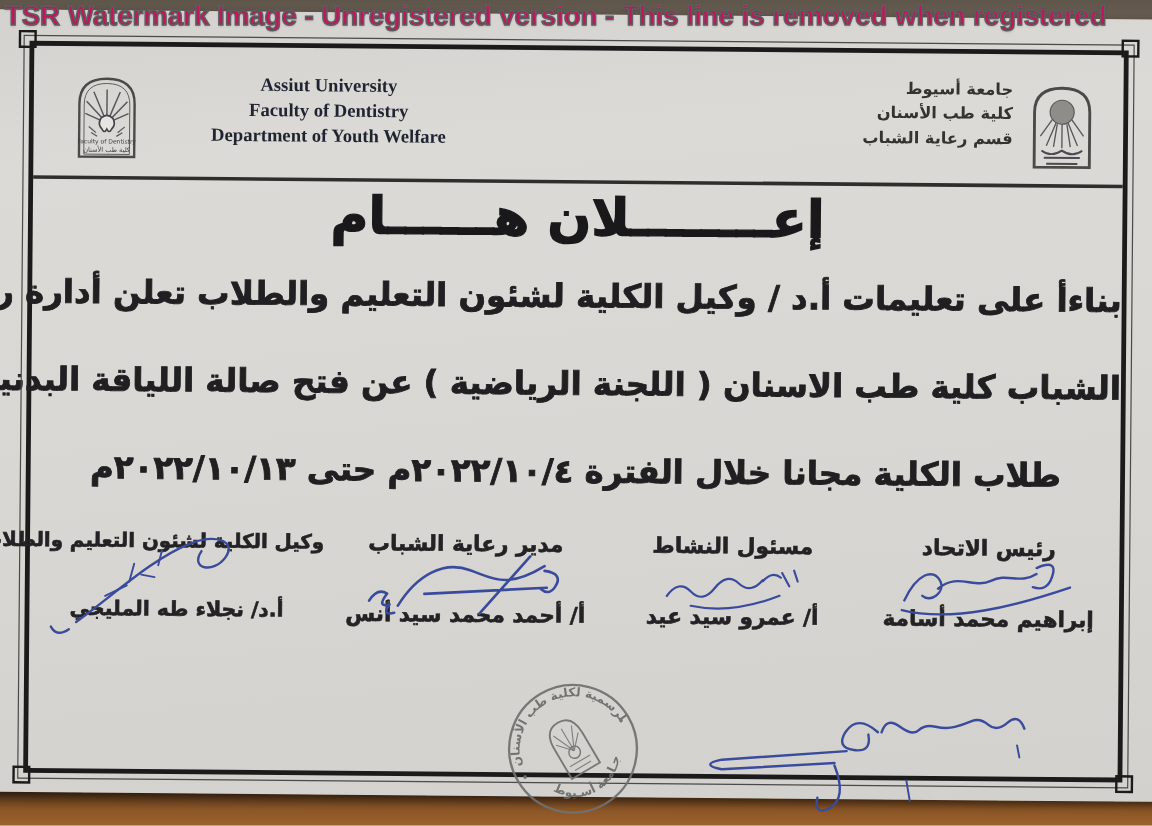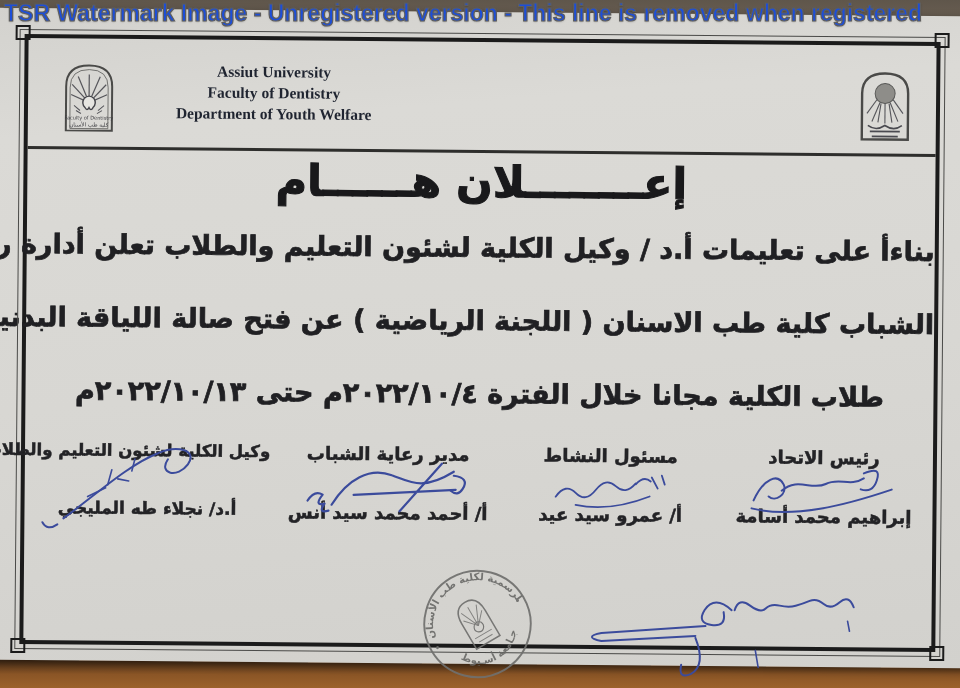--- a/index.html
+++ b/index.html
@@ -24,21 +24,21 @@
   .corner{position:absolute;width:11px;height:11px;border:2px solid #1b1b1b;background:transparent;}
   .corner.tl{left:-13px;top:-13px;}
   .corner.tr{right:-13px;top:-13px;}
   .corner.bl{left:-13px;bottom:-13px;}
   .corner.br{right:-13px;bottom:-13px;}
 
   .watermark{
     position:absolute;left:4px;top:0px;right:0;z-index:60;
     font-family:"Liberation Sans",sans-serif;
     font-size:23px;font-weight:700;white-space:nowrap;
-    color:#1d4ed8;-webkit-text-stroke:1.2px #5e5e5e;
+    color:#be185d;-webkit-text-stroke:1.2px #5e5e5e;
     text-shadow:0 1px 2px rgba(0,0,0,.25);
     letter-spacing:0px;
   }
 
   .header{
     display:flex;align-items:flex-start;
     padding:20px 22px 0 30px;height:88px;
     border-bottom:3px solid #2e2e2c;
   }
   .en-block{
@@ -123,20 +123,25 @@
       </svg>
 
       <div class="en-block">
         <div>Assiut University</div>
         <div>Faculty of Dentistry</div>
         <div>Department of Youth Welfare</div>
       </div>
 
       <div class="spacer"></div>
 
+      <div class="ar-block">
+        <div>جامعة أسيوط</div>
+        <div>كلية طب الأسنان</div>
+        <div>قسم رعاية الشباب</div>
+      </div>
 
       <svg class="emblem" width="58" height="76" viewBox="0 0 58 76" style="margin-top:2px;">
         <path d="M6,72 V26 Q6,6 29,6 Q52,6 52,26 V72 Z" fill="none" stroke="#4a4a48" stroke-width="2.4"></path>
         <circle cx="29" cy="26" r="10" fill="#8e8d89" stroke="#5a5a58" stroke-width="1"></circle>
         <g stroke="#55555a" stroke-width="1.1">
           <line x1="29" y1="36" x2="29" y2="56"></line>
             <line x1="24" y1="35" x2="16" y2="54"></line>
           <line x1="34" y1="35" x2="42" y2="54"></line>
             <line x1="21" y1="32" x2="11" y2="46"></line>
           <line x1="37" y1="32" x2="47" y2="46"></line>

